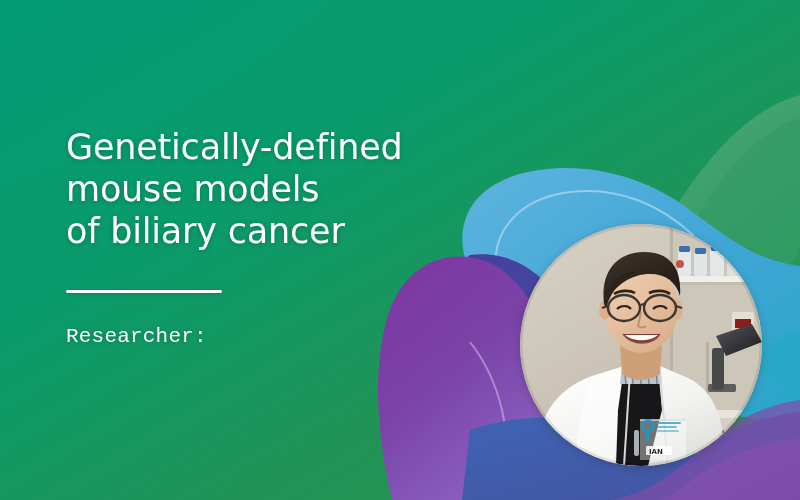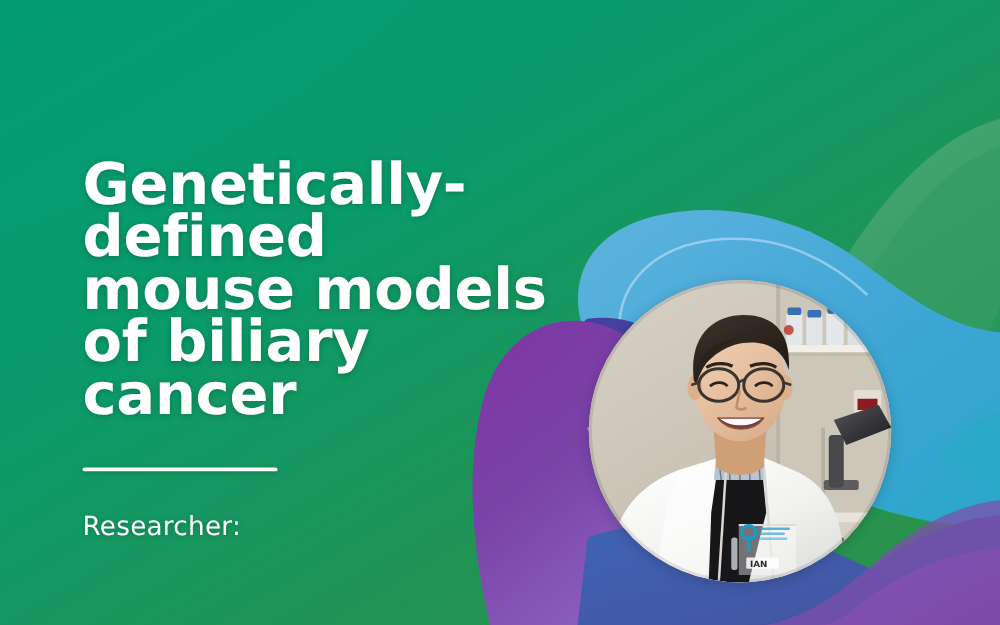--- a/index.html
+++ b/index.html
@@ -26,52 +26,53 @@
   
   #text-block {
     position: absolute;
     left: 66px;
     top: 126px;
     width: 380px;
     z-index: 40;
   }
   #title {
     margin: 0;
-    font-size: 46px;
+    font-size: 35px;
     line-height: 42px;
-    font-weight: 700;
+    font-weight: 400;
     color: #ffffff;
     letter-spacing: -0.2px;
     text-shadow: 0 1px 5px rgba(0,40,25,0.30);
     white-space: pre-line;
   }
   #divider {
     margin-top: 38px;
     width: 156px;
     height: 3px;
     background: #ffffff;
     border-radius: 2px;
     box-shadow: 0 1px 4px rgba(0,40,25,0.25);
   }
   #researcher-block {
     margin-top: 28px;
+    font-family: Liberation Mono, monospace;
   }
   .researcher-line {
     margin: 0;
     font-size: 21px;
     line-height: 32px;
     font-weight: 400;
     color: #ffffff;
     letter-spacing: 0.2px;
     text-shadow: 0 1px 4px rgba(0,40,25,0.28);
   }
   
   #photo-circle {
     position: absolute;
-    left: 471px;
+    left: 520px;
     top: 224px;
     width: 242px;
     height: 242px;
     border-radius: 50%;
     overflow: hidden;
     z-index: 30;
     background: #cfc8bc;
     box-shadow: 0 2px 10px rgba(0,0,0,0.18);
   }
   #photo-circle svg { display: block; }

